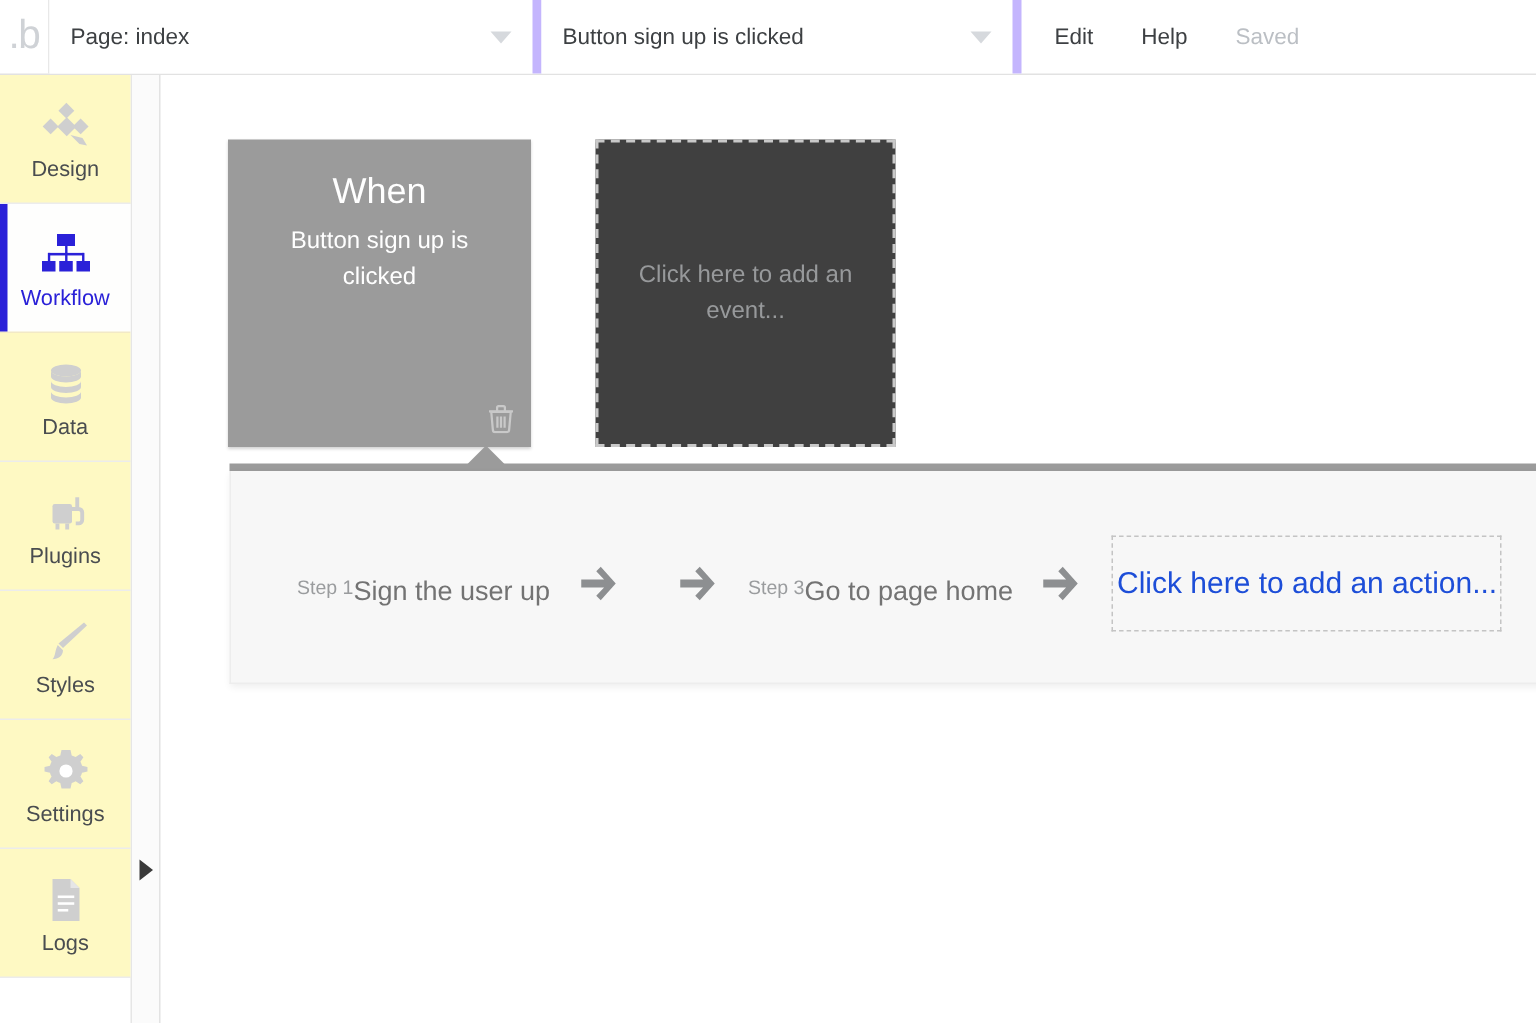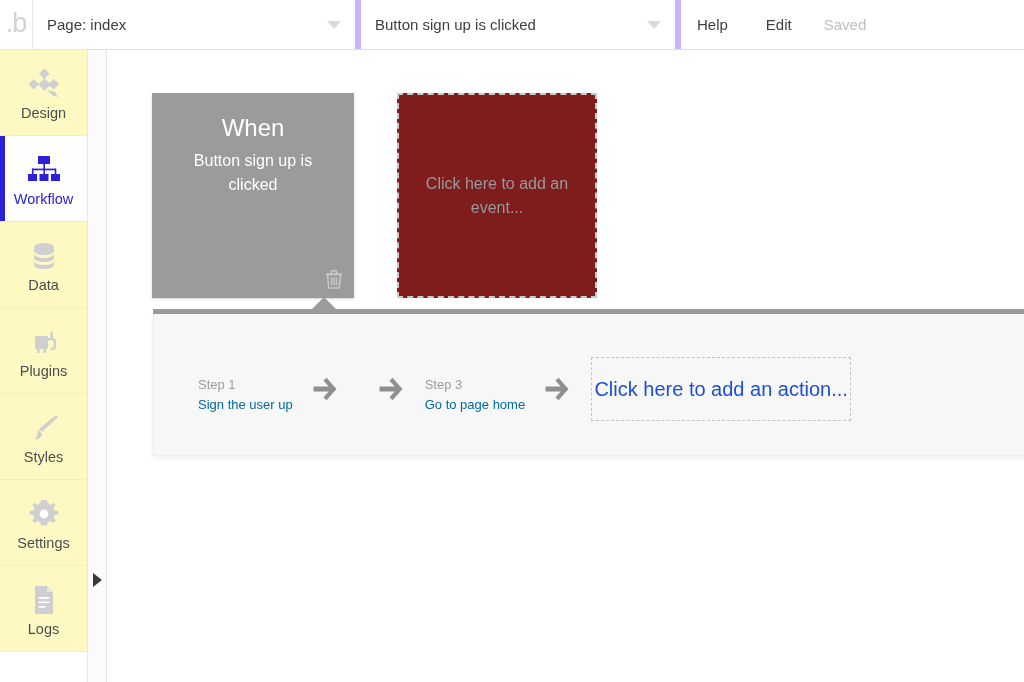--- a/index.html
+++ b/index.html
@@ -210,21 +210,21 @@
     left: 289px;
     top: 42px;
     width: 200px;
     height: 205px;
     border: 2px dashed #c9c9c9;
     box-sizing: border-box;
     display: flex;
     align-items: center;
     justify-content: center;
     cursor: pointer;
-    background: #7f1d1d;
+    background: #404040;
   }
   .add-event-box span {
     color: #97999b;
     font-size: 16px;
     text-align: center;
     line-height: 1.45;
     padding: 0 22px;
   }
 
   
@@ -262,36 +262,36 @@
     left: 0; top: 0;
     width: 100%;
     height: 100%;
     display: flex;
     align-items: center;
     padding-left: 44px;
     box-sizing: border-box;
   }
   .step {
     display: flex;
-    flex-direction: column;
+    flex-direction: row;
     justify-content: space-between;
     cursor: pointer;
     min-width: 0;
     margin-top: 20px;
   }
   .step .step-num {
     font-size: 13px;
     color: #9a9c9e;
     line-height: 1.3;
     margin-bottom: 3px;
     white-space: nowrap;
   }
   .step .step-name {
-    font-size: 13px;
-    color: #0369a1;
+    font-size: 18px;
+    color: #737373;
     line-height: 1.2;
     white-space: nowrap;
   }
   .step-arrow {
     flex: 0 0 auto;
     display: flex;
     align-items: center;
     justify-content: center;
     width: 66px;
     height: 26px;
@@ -329,22 +329,22 @@
     <div class="dropdown page-dd">
       <span class="dd-label">Page: index</span>
       <span class="caret"></span>
     </div>
 
     <div class="dropdown event-dd">
       <span class="dd-label">Button sign up is clicked</span>
       <span class="caret"></span>
     </div>
 
+    <div class="menu-item first">Edit</div>
     <div class="menu-item">Help</div>
-    <div class="menu-item first">Edit</div>
     <div class="menu-item saved">Saved</div>
   </div>
 
   <div class="sidebar">
 
     <div class="side-item">
       <span class="si-icon">
         <svg width="36" height="36" viewBox="0 0 36 36">
           <g fill="#cfcfcf">
             <rect x="14.5" y="4" width="7.5" height="7.5" transform="rotate(45 18.25 7.75)"></rect>

